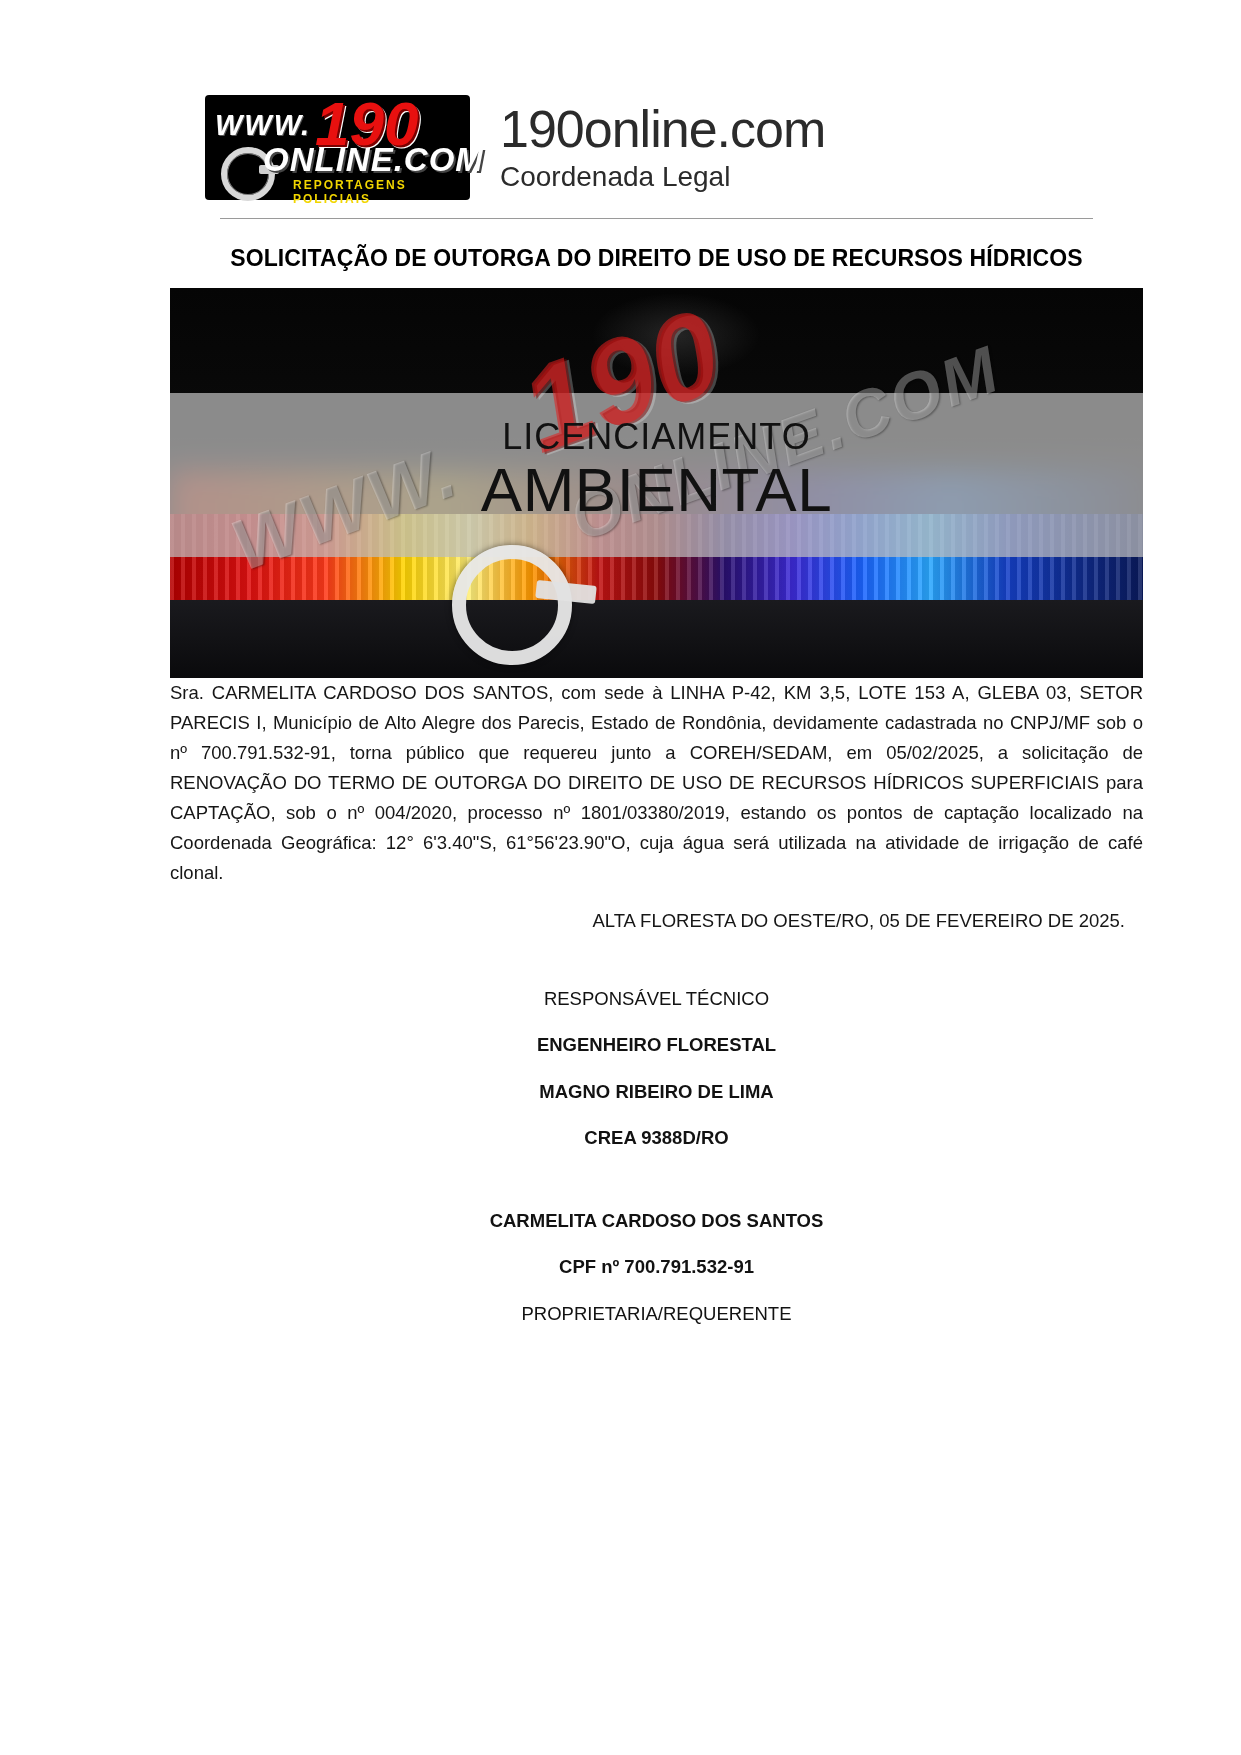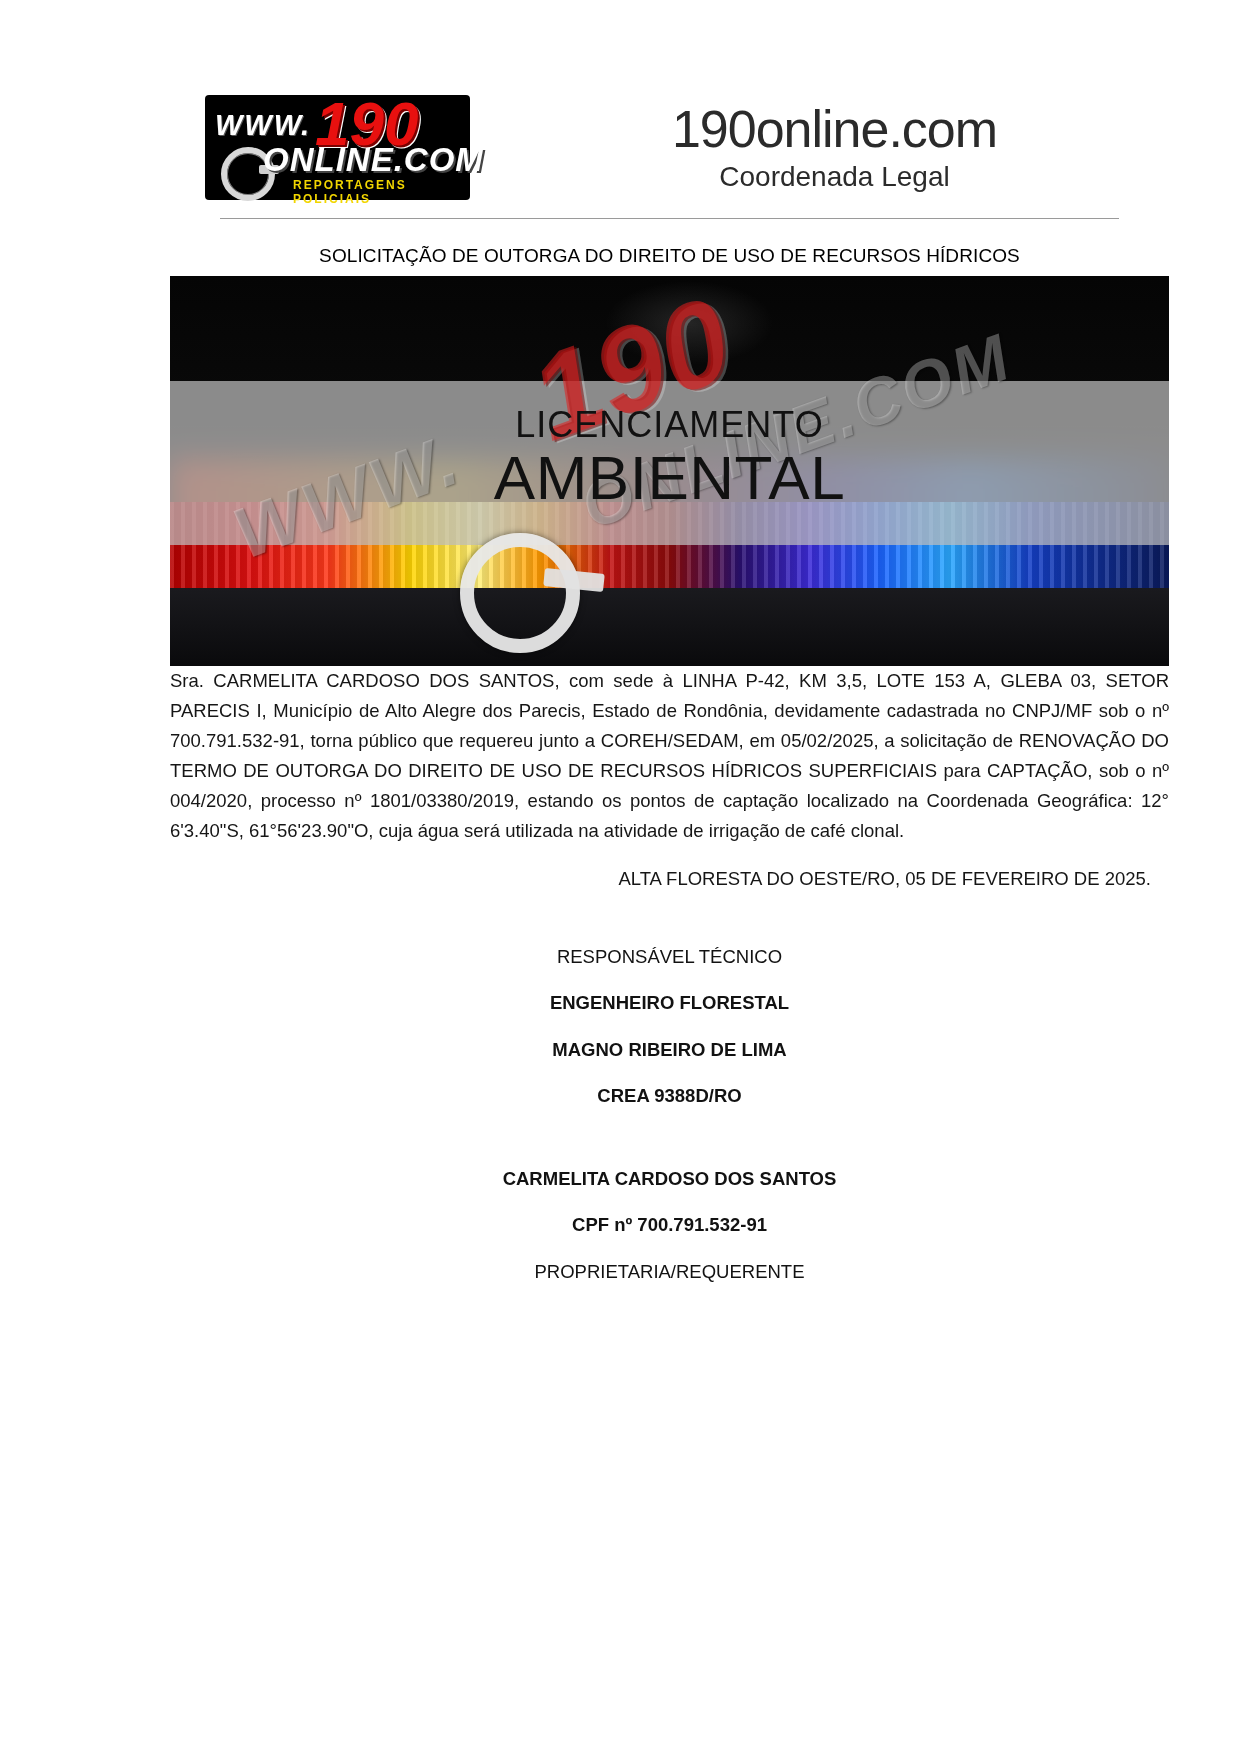--- a/index.html
+++ b/index.html
@@ -12,21 +12,21 @@
     height: 1755px;
     font-family: "Liberation Sans", sans-serif;
     color: #000000;
     position: relative;
     overflow: hidden;
   }
   .page {
     width: 1241px;
     height: 1755px;
     box-sizing: border-box;
-    padding: 95px 72px 0 170px;
+    padding: 95px 98px 0 170px;
     position: relative;
   }
 
   
   .header {
     display: flex;
     align-items: center;
     justify-content: flex-start;
     gap: 30px;
     padding-left: 35px;
@@ -104,21 +104,21 @@
     position: absolute;
     left: 32px;
     top: 12px;
     width: 20px;
     height: 9px;
     background: #cfcfcf;
     border-radius: 2px;
   }
 
   .brand {
-    text-align: center;
+    text-align: left;
     flex: 1;
   }
   .brand-title {
     font-size: 52px;
     color: #2b2b2b;
     letter-spacing: -1px;
     line-height: 1.05;
   }
   .brand-sub {
     font-size: 28px;
@@ -127,23 +127,23 @@
   }
   .rule {
     border: none;
     border-top: 1px solid #9a9a9a;
     margin: 18px 50px 0 50px;
   }
 
   
   .doc-title {
     text-align: center;
-    font-size: 19px;
-    font-weight: normal;
-    margin: 26px 0 9px 0;
+    font-size: 23px;
+    font-weight: bold;
+    margin: 26px 0 16px 0;
     letter-spacing: 0.1px;
   }
 
   
   .banner {
     position: relative;
     width: 100%;
     height: 390px;
     overflow: hidden;
     background: #000;

